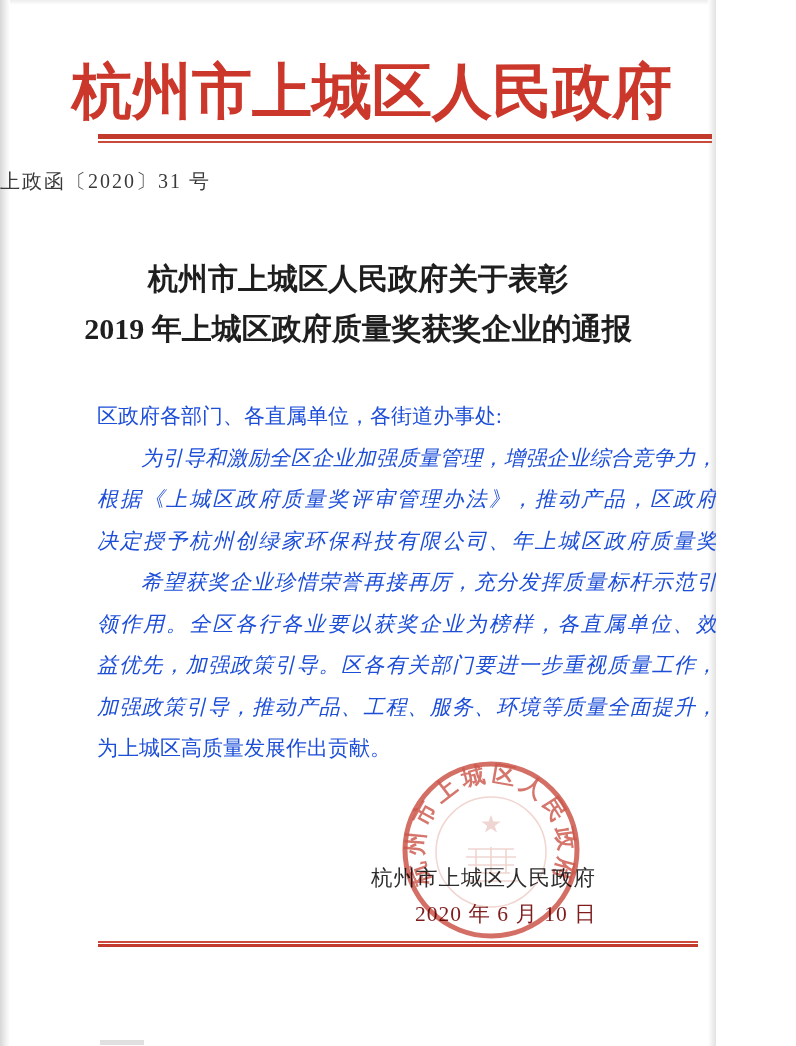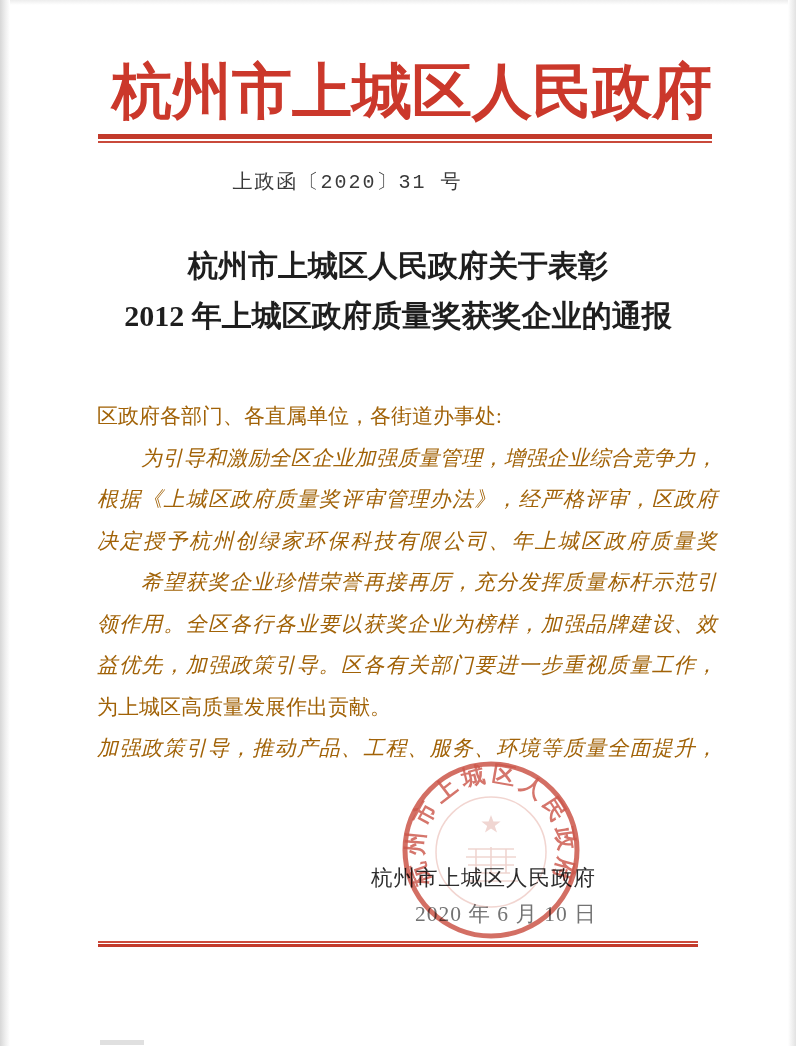--- a/index.html
+++ b/index.html
@@ -1,18 +1,18 @@
 <!DOCTYPE html>
 <html><head>
 <meta charset="utf-8">
 <style>
   html,body{margin:0;padding:0;background:#ffffff;}
   .page{
     position:relative;
-    width:796px;height:1046px;
+    width:716px;height:1046px;
     background:#ffffff;
     overflow:hidden;
     font-family:"Liberation Serif","DejaVu Serif",serif;
   }
   
   .edge-left{position:absolute;left:0;top:0;width:10px;height:1046px;
     background:linear-gradient(to right,#d7d7d7,#efefef 55%,#ffffff);}
   .edge-right{position:absolute;right:0;top:0;width:8px;height:1046px;
     background:linear-gradient(to left,#e2e2e2,#ffffff);}
   .edge-top{position:absolute;left:0;top:0;width:796px;height:5px;
@@ -25,44 +25,44 @@
     text-align:center;transform:translateX(14px);
     font-size:60px;font-weight:bold;letter-spacing:0px;
     color:#cb382b;white-space:nowrap;
   }
   .red-rule{position:absolute;left:98px;top:134px;width:614px;}
   .red-rule .thick{height:5px;background:#c23a2b;}
   .red-rule .thin{height:2px;margin-top:2px;background:#c94a3b;}
 
   .doc-number{
     position:absolute;left:0;right:101px;top:168px;
-    text-align:center;font-size:20px;color:#3a3a3a;letter-spacing:2px;font-family:Liberation Mono, monospace;
+    text-align:left;font-size:20px;color:#3a3a3a;letter-spacing:2px;
   }
 
   .doc-title{
-    position:absolute;left:0;right:0;top:241px;
+    position:absolute;left:0;right:0;top:254px;
     text-align:center;font-weight:bold;color:#1e1e1e;
     font-size:30px;line-height:50px;
   }
 
   .body-block{
     position:absolute;left:97px;top:396px;width:620px;
-    font-size:21px;color:#a16207;
+    font-size:21px;color:#1d4ed8;
   }
   .bline{height:41.5px;line-height:41.5px;}
   .bline.fill{text-align:justify;text-align-last:justify;font-style:italic;}
   .bline.indent{padding-left:44px;}
 
   .signature{
     position:absolute;left:371px;top:863px;
     font-size:21.5px;color:#2d2d2d;letter-spacing:1px;white-space:nowrap;
   }
   .doc-date{
     position:absolute;left:415px;top:899px;
-    font-size:21.5px;color:#737373;letter-spacing:1px;white-space:nowrap;
+    font-size:21.5px;color:#7f1d1d;letter-spacing:1px;white-space:nowrap;
   }
 
   .seal{
     position:absolute;left:398px;top:757px;width:186px;height:186px;
     mix-blend-mode:multiply;opacity:.92;
   }
 
   .bottom-rule{position:absolute;left:98px;top:941px;width:600px;}
   .bottom-rule .thin{height:2px;background:#cb4a3b;}
   .bottom-rule .thick{height:3px;margin-top:1px;background:#c23a2b;}
@@ -81,33 +81,33 @@
 
   <div class="red-rule">
     <div class="thick"></div>
     <div class="thin"></div>
   </div>
 
   <div class="doc-number">上政函〔2020〕31 号</div>
 
   <div class="doc-title">
     <div>杭州市上城区人民政府关于表彰</div>
-    <div>2012 年上城区政府质量奖获奖企业的通报</div>
+    <div>2019 年上城区政府质量奖获奖企业的通报</div>
   </div>
 
   <div class="body-block">
       <div class="bline">区政府各部门、各直属单位，各街道办事处:</div>
       <div class="bline fill indent">为引导和激励全区企业加强质量管理，增强企业综合竞争力，</div>
-      <div class="bline fill">根据《上城区政府质量奖评审管理办法》，经严格评审，区政府</div>
+      <div class="bline fill">根据《上城区政府质量奖评审管理办法》，推动产品，区政府</div>
       <div class="bline fill">决定授予杭州创绿家环保科技有限公司、年上城区政府质量奖</div>
       <div class="bline fill indent">希望获奖企业珍惜荣誉再接再厉，充分发挥质量标杆示范引</div>
-      <div class="bline fill">领作用。全区各行各业要以获奖企业为榜样，加强品牌建设、效</div>
+      <div class="bline fill">领作用。全区各行各业要以获奖企业为榜样，各直属单位、效</div>
       <div class="bline fill">益优先，加强政策引导。区各有关部门要进一步重视质量工作，</div>
+      <div class="bline fill">加强政策引导，推动产品、工程、服务、环境等质量全面提升，</div>
       <div class="bline">为上城区高质量发展作出贡献。</div>
-      <div class="bline fill">加强政策引导，推动产品、工程、服务、环境等质量全面提升，</div>
     </div>
 
   <div class="signature">杭州市上城区人民政府</div>
   <div class="doc-date">2020 年 6 月 10 日</div>
 
   <svg class="seal" viewBox="0 0 186 186" xmlns="http://www.w3.org/2000/svg">
 
     <circle cx="93" cy="93" r="86" fill="none" stroke="#c7473a" stroke-width="5" opacity="0.85"></circle>
 
     <circle cx="93" cy="95" r="55" fill="none" stroke="#d98b80" stroke-width="1.5" opacity="0.4"></circle>

